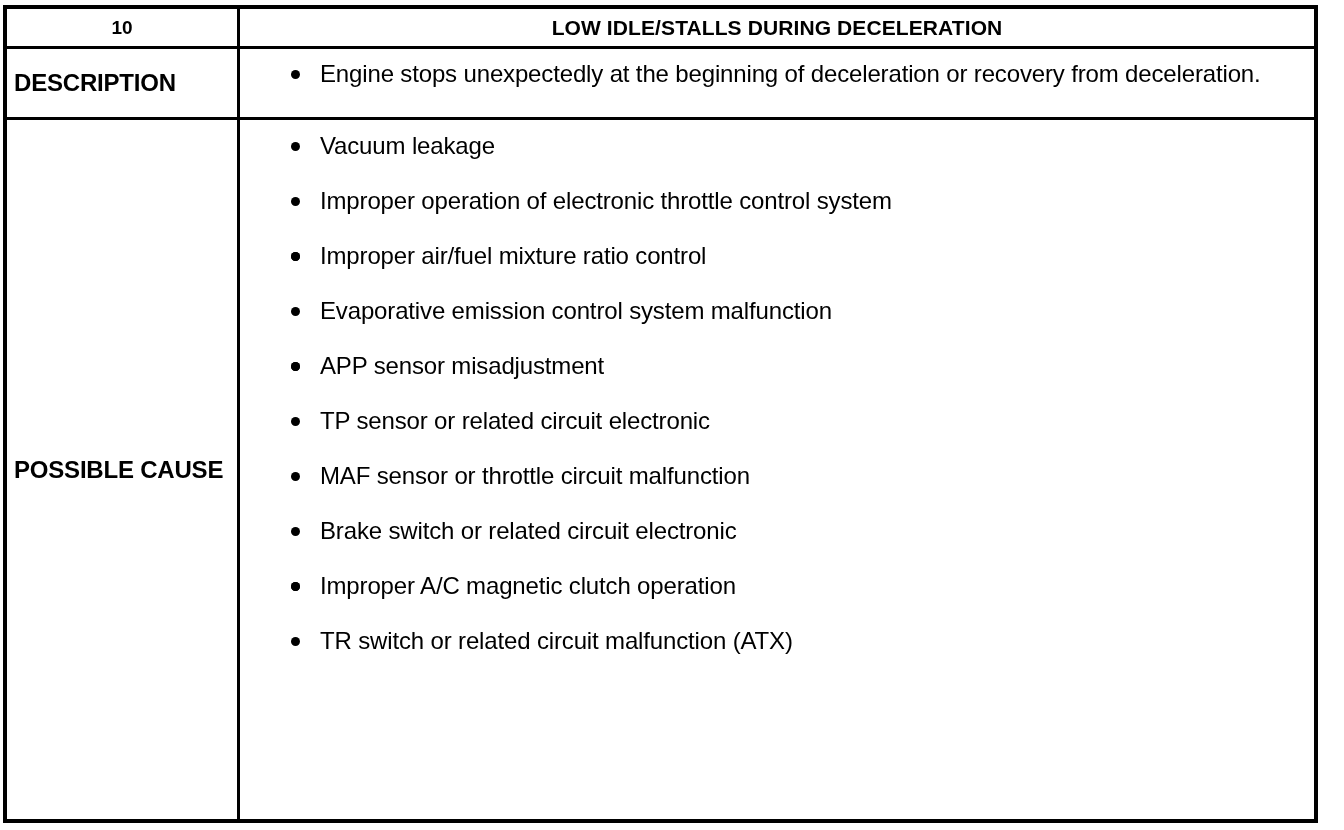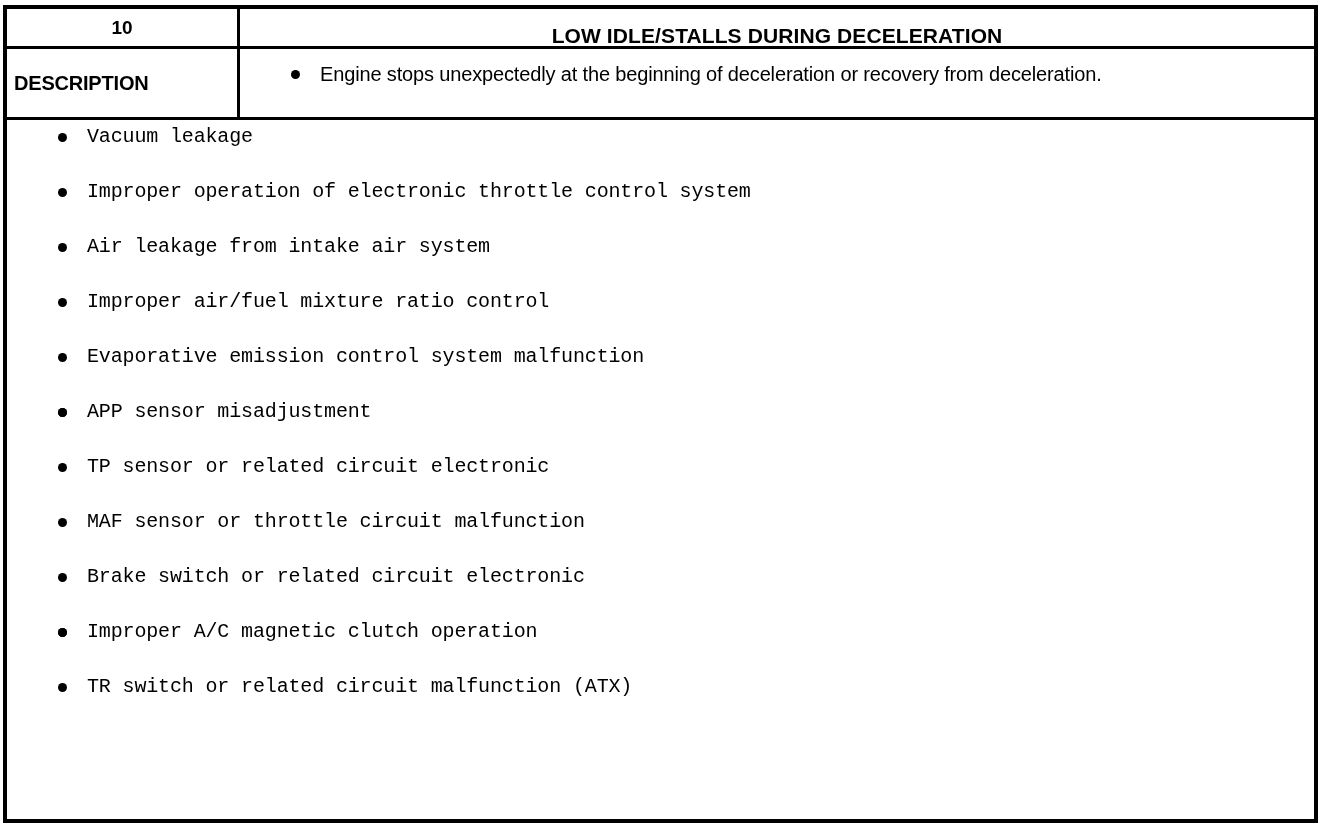--- a/index.html
+++ b/index.html
@@ -71,26 +71,26 @@
   }
 
   .cell-body {
     flex: 1 1 auto;
     box-sizing: border-box;
     position: relative;
   }
 
   .cell-body.center {
     display: flex;
-    align-items: flex-end;
+    align-items: center;
     justify-content: center;
   }
 
   .label-text {
-    font-size: 20px;
+    font-size: 24px;
     font-weight: bold;
     letter-spacing: -0.2px;
     line-height: 1.1;
     white-space: nowrap;
   }
 
   .index-text {
     font-size: 19px;
     font-weight: bold;
     line-height: 1;
@@ -107,21 +107,21 @@
   
   .bullet-list {
     list-style: none;
     margin: 0;
     padding: 0;
   }
 
   .bullet-item {
     position: relative;
     padding-left: 80px;
-    font-size: 20px;
+    font-size: 24px;
     line-height: 26px;
     letter-spacing: -0.15px;
   }
 
   .bullet-item .dot {
     position: absolute;
     left: 51px;
     top: 9px;
     width: 9px;
     height: 9px;
@@ -132,22 +132,21 @@
   
   .desc-list {
     padding-top: 12px;
   }
   .desc-list .bullet-item {
     max-width: 1010px;
   }
 
   
   .cause-list {
-    padding-top: 4px;
-    font-family: Liberation Mono, monospace;
+    padding-top: 13px;
   }
   .cause-list .bullet-item {
     margin-bottom: 29px;
   }
   .cause-list .bullet-item:last-child {
     margin-bottom: 0;
   }
 </style>
 </head>
 <body>
@@ -173,33 +172,35 @@
         <ul class="bullet-list desc-list">
           <li class="bullet-item">
             <span class="dot"></span>
             <span>Engine stops unexpectedly at the beginning of deceleration or recovery from deceleration.</span>
           </li>
         </ul>
       </div>
     </div>
 
     <div class="row row-cause">
+      <div class="cell-label">
+        <span class="label-text">POSSIBLE CAUSE</span>
+      </div>
       <div class="cell-body">
         <ul class="bullet-list cause-list">
           <li class="bullet-item">
             <span class="dot"></span>
             <span>Vacuum leakage</span>
           </li>
           <li class="bullet-item">
             <span class="dot"></span>
             <span>Improper operation of electronic throttle control system</span>
           </li>
           <li class="bullet-item">
             <span class="dot"></span>
-            <span>Air leakage from intake air system</span>
           </li>
           <li class="bullet-item">
             <span class="dot"></span>
             <span>Improper air/fuel mixture ratio control</span>
           </li>
           <li class="bullet-item">
             <span class="dot"></span>
             <span>Evaporative emission control system malfunction</span>
           </li>
           <li class="bullet-item">

